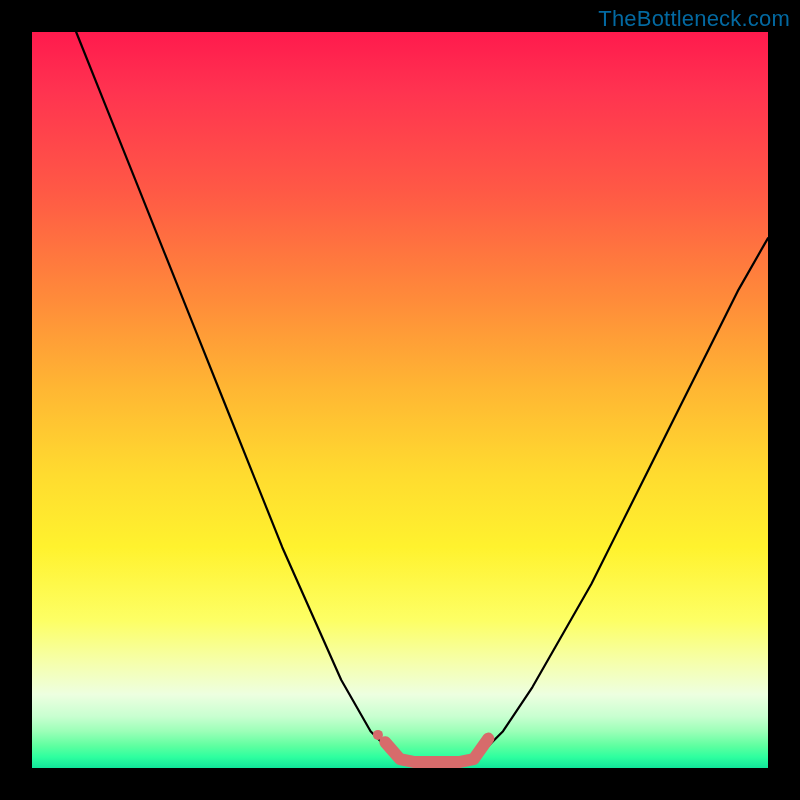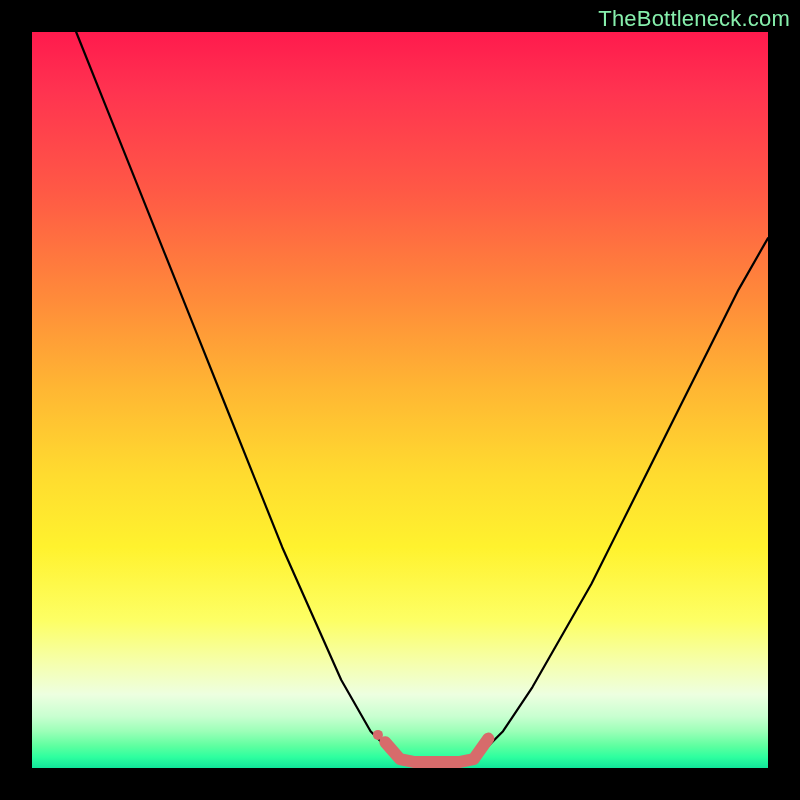--- a/index.html
+++ b/index.html
@@ -39,21 +39,21 @@
       #9cffb8 95%,
       #5effa0 97%,
       #2eff9f 98.5%,
       #11e59a 100%
     );
   }
   .watermark {
     position: absolute;
     top: 6px;
     right: 10px;
-    color: #86efac;
+    color: #0369a1;
     font-size: 22px;
     font-weight: 500;
     letter-spacing: 0.2px;
     user-select: none;
   }
   svg.curve {
     position: absolute;
     left: 0;
     top: 0;
     width: 736px;

